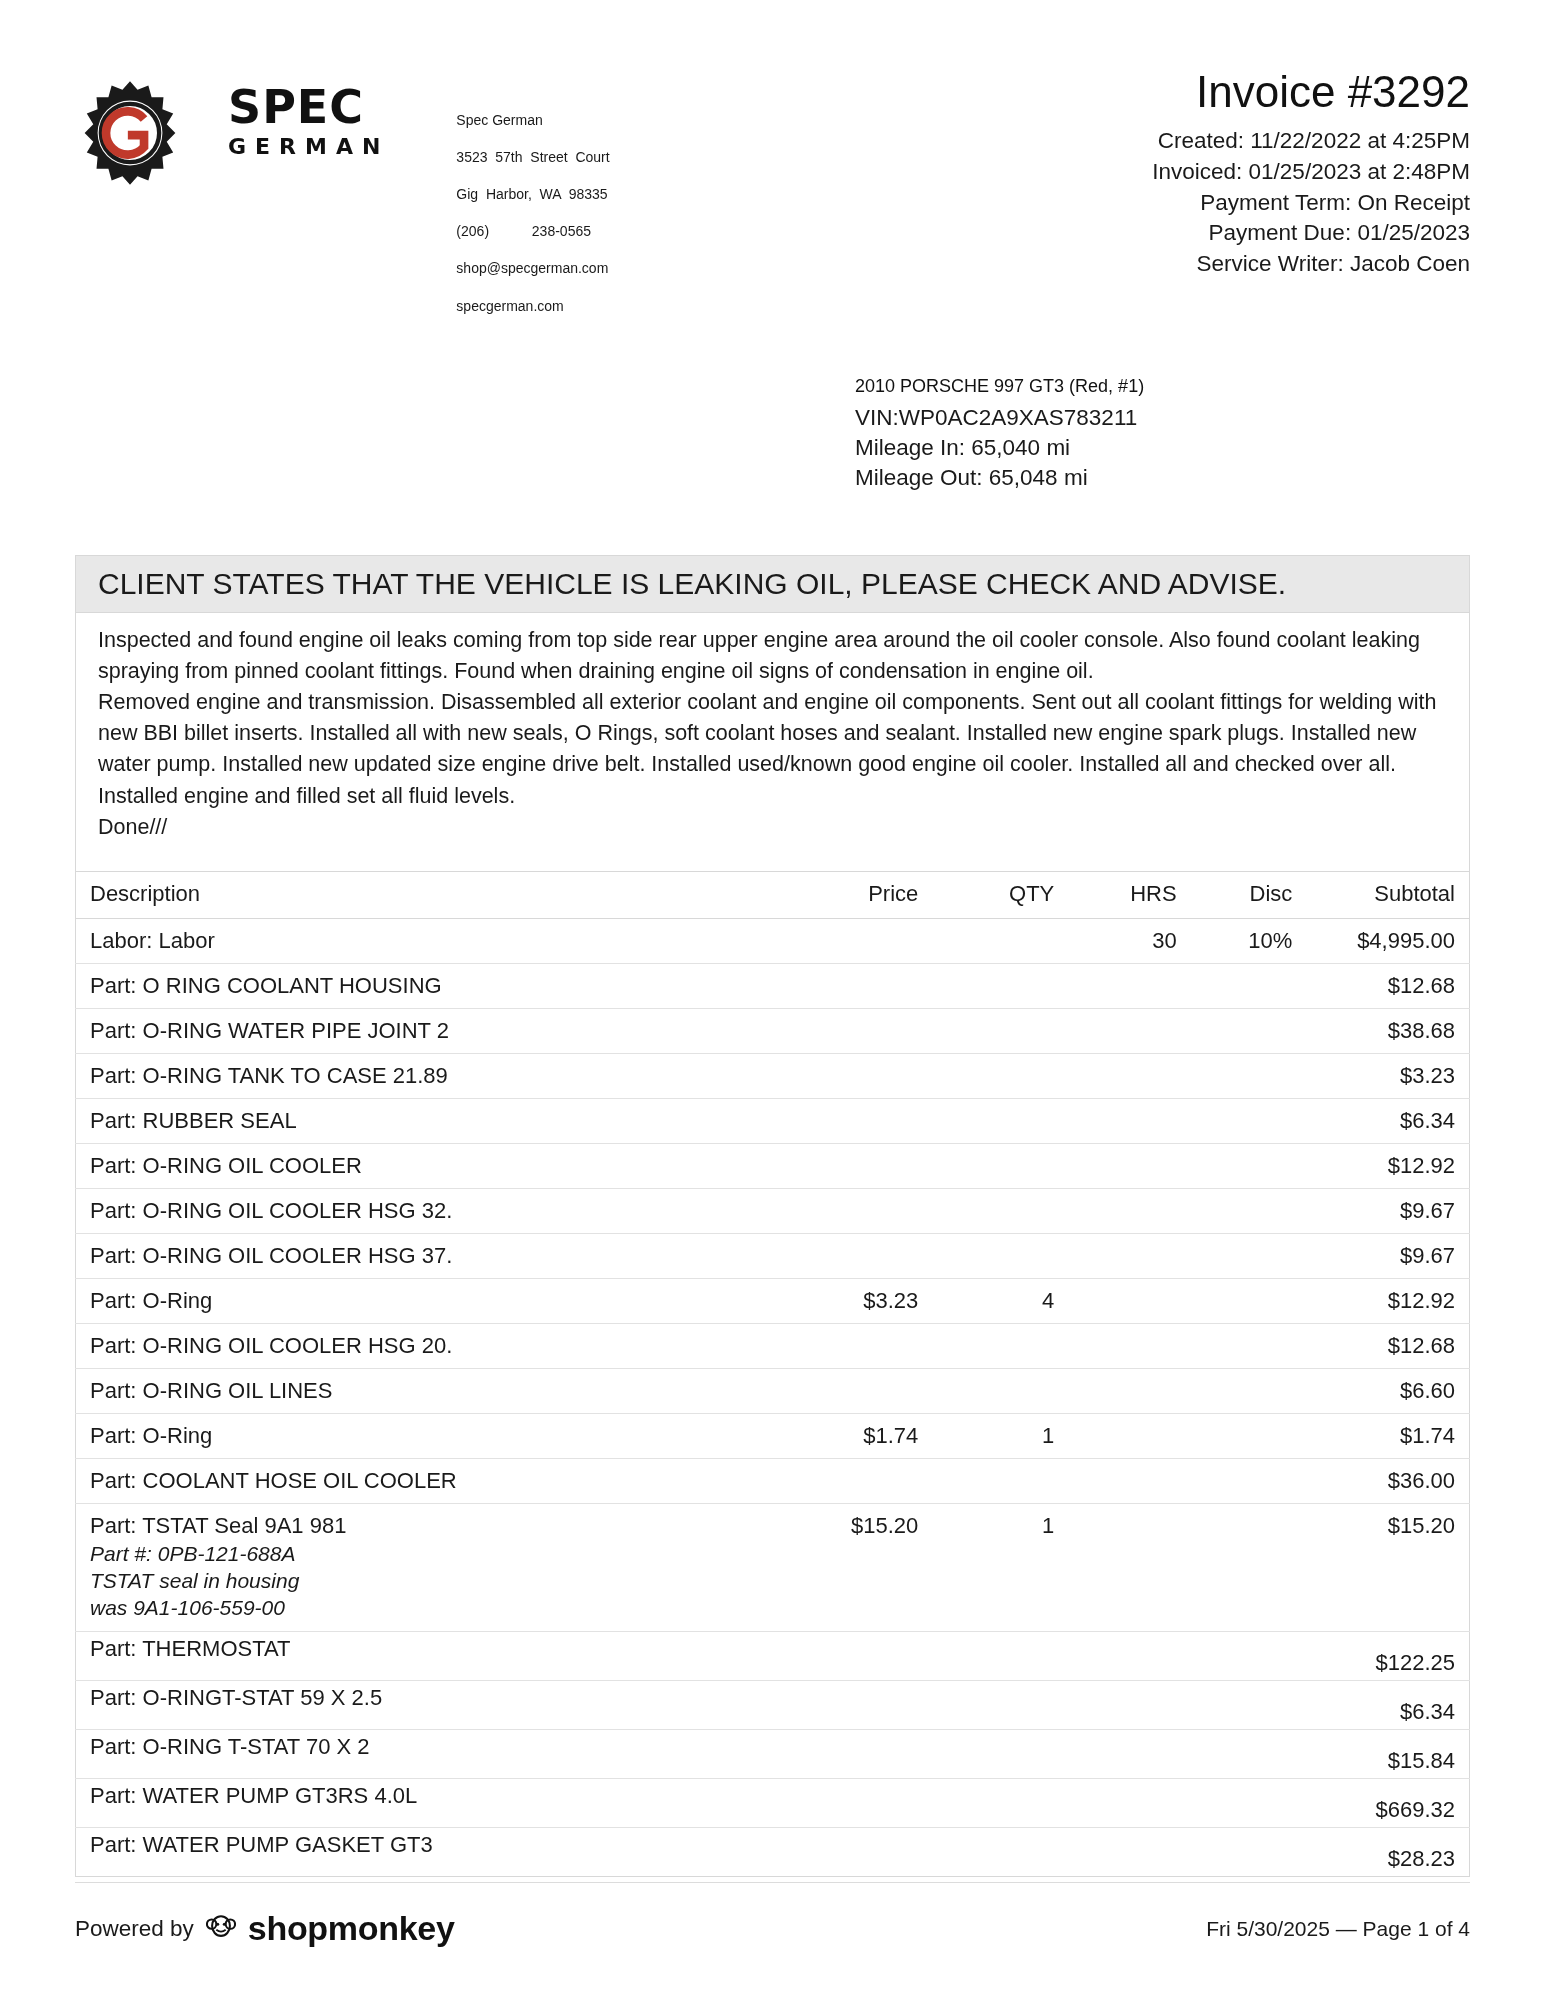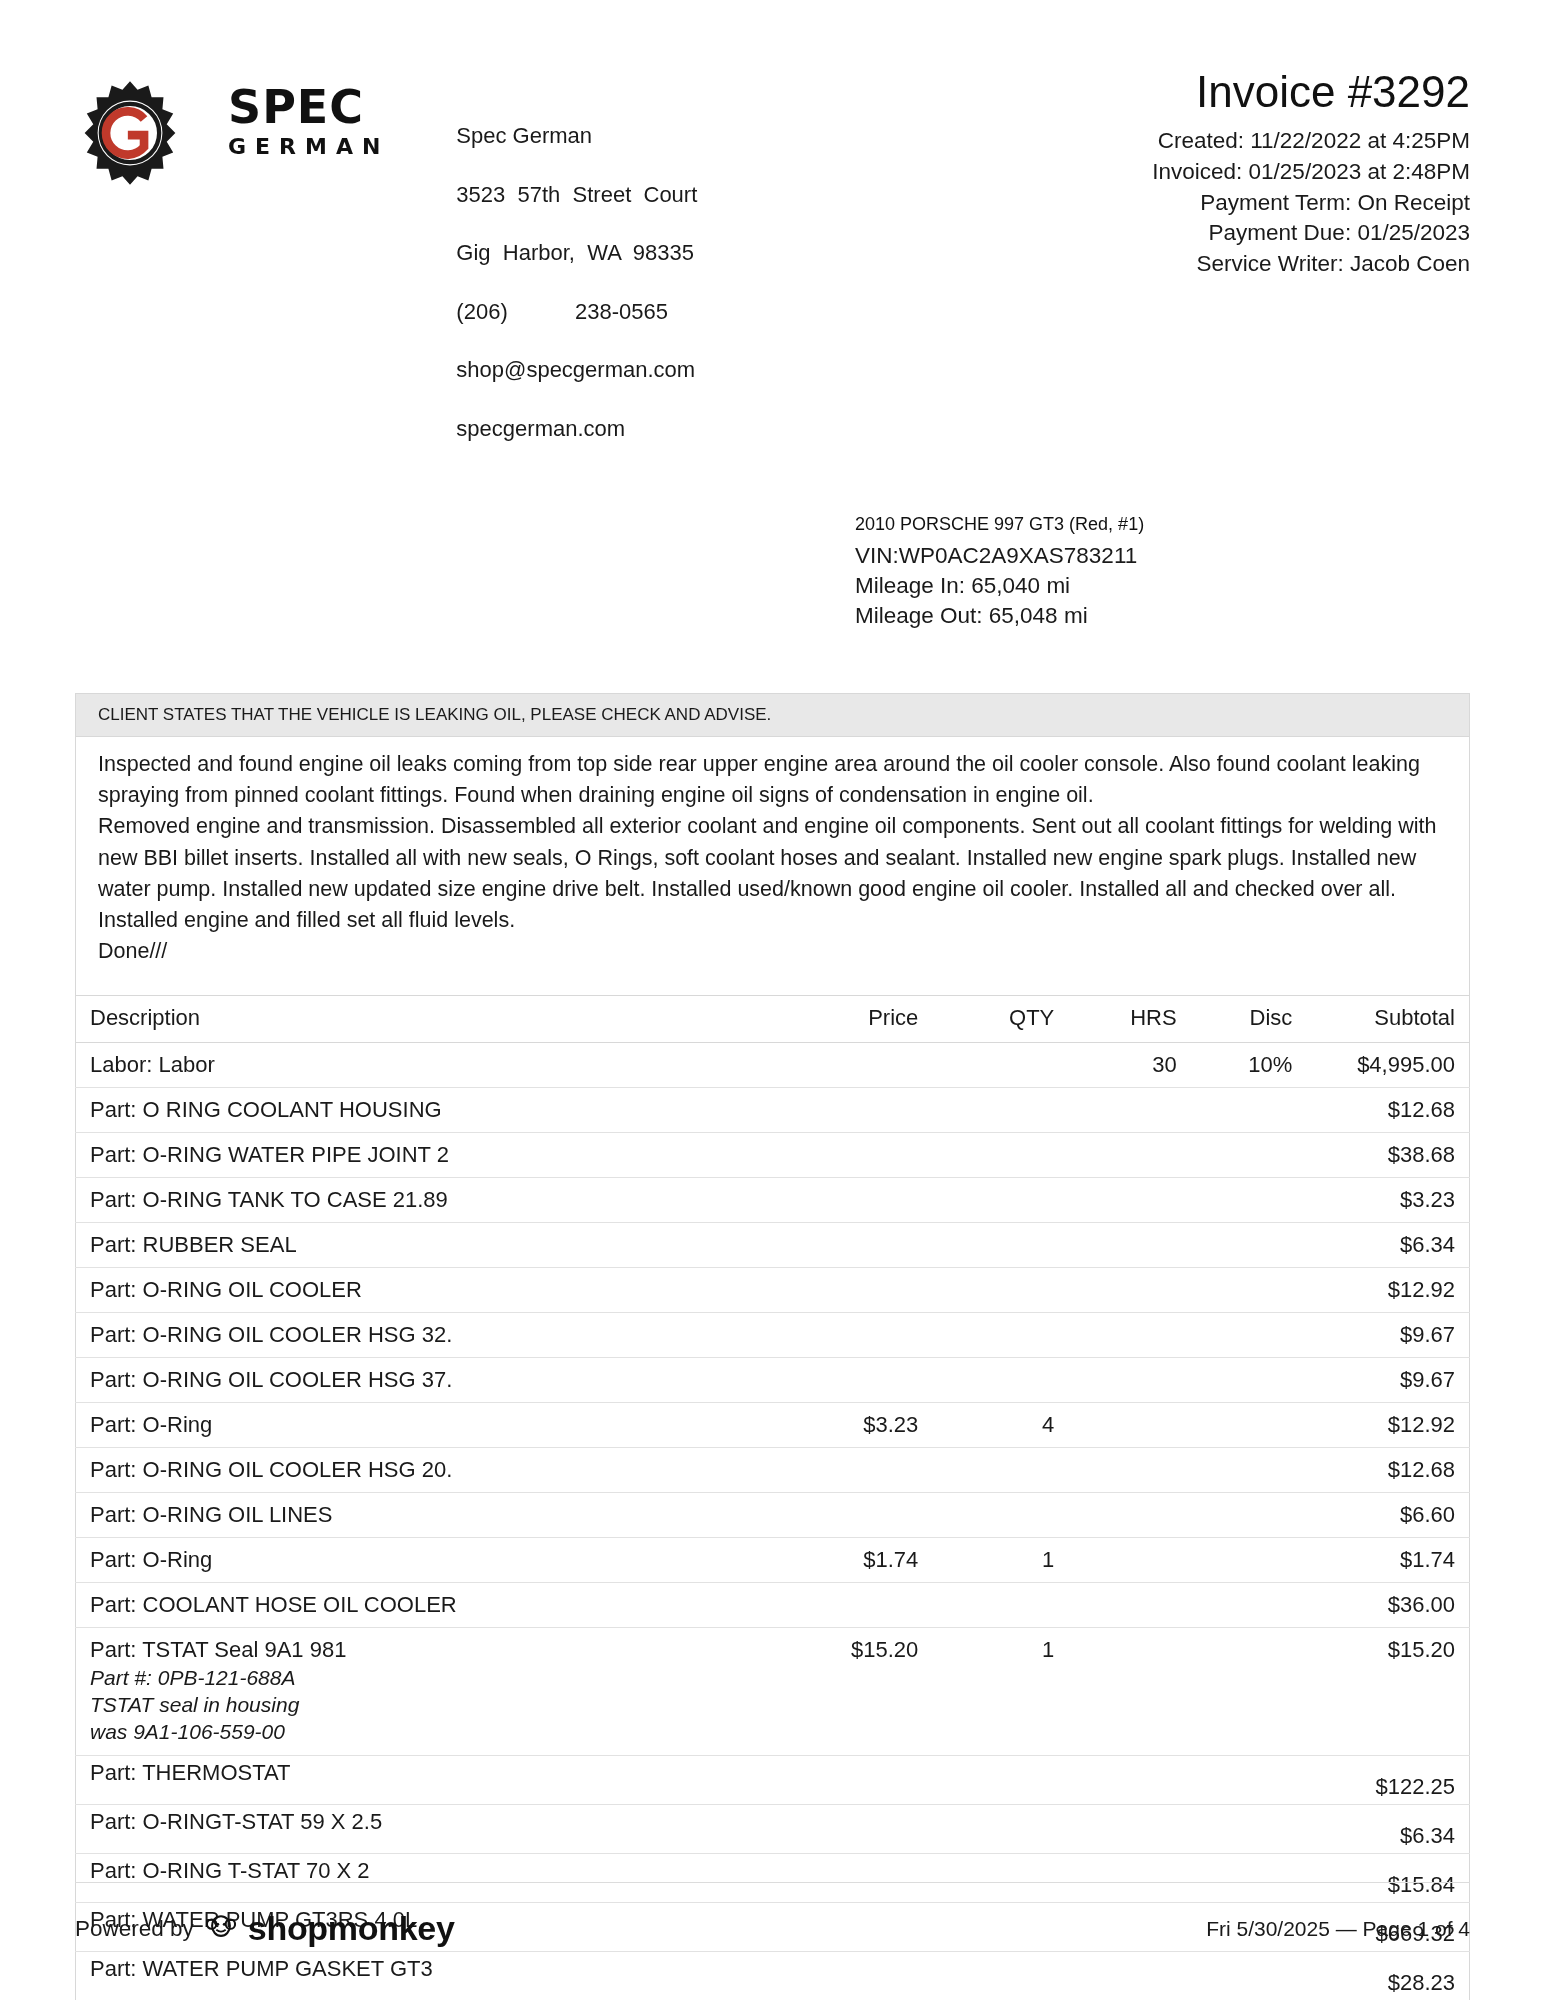--- a/index.html
+++ b/index.html
@@ -56,21 +56,21 @@
   }
   .brand-german {
     font-family: "DejaVu Sans", sans-serif;
     font-weight: bold;
     font-size: 22px;
     letter-spacing: 9px;
     color: #111;
     margin-top: 4px;
   }
   .shop-info {
-    font-size: 22px;
+    font-size: 14px;
     line-height: 1.33;
     color: #1a1a1a;
     padding-top: 14px;
     margin-left: 24px;
     white-space: pre-line;
   }
   .shop-info div { white-space: pre; }
 
   .header-right {
     text-align: right;
@@ -108,21 +108,21 @@
   }
 
   
   .concern-wrap {
     margin-top: 62px;
     border: 1px solid #d8d8d8;
     border-bottom: none;
   }
   .concern-head {
     background: #e8e8e8;
-    font-size: 17px;
+    font-size: 30px;
     padding: 11px 22px;
     color: #1a1a1a;
     border-bottom: 1px solid #d8d8d8;
   }
   .concern-body {
     font-size: 21.5px;
     line-height: 1.45;
     padding: 12px 22px 28px 22px;
     color: #1a1a1a;
     border-bottom: 1px solid #d8d8d8;

